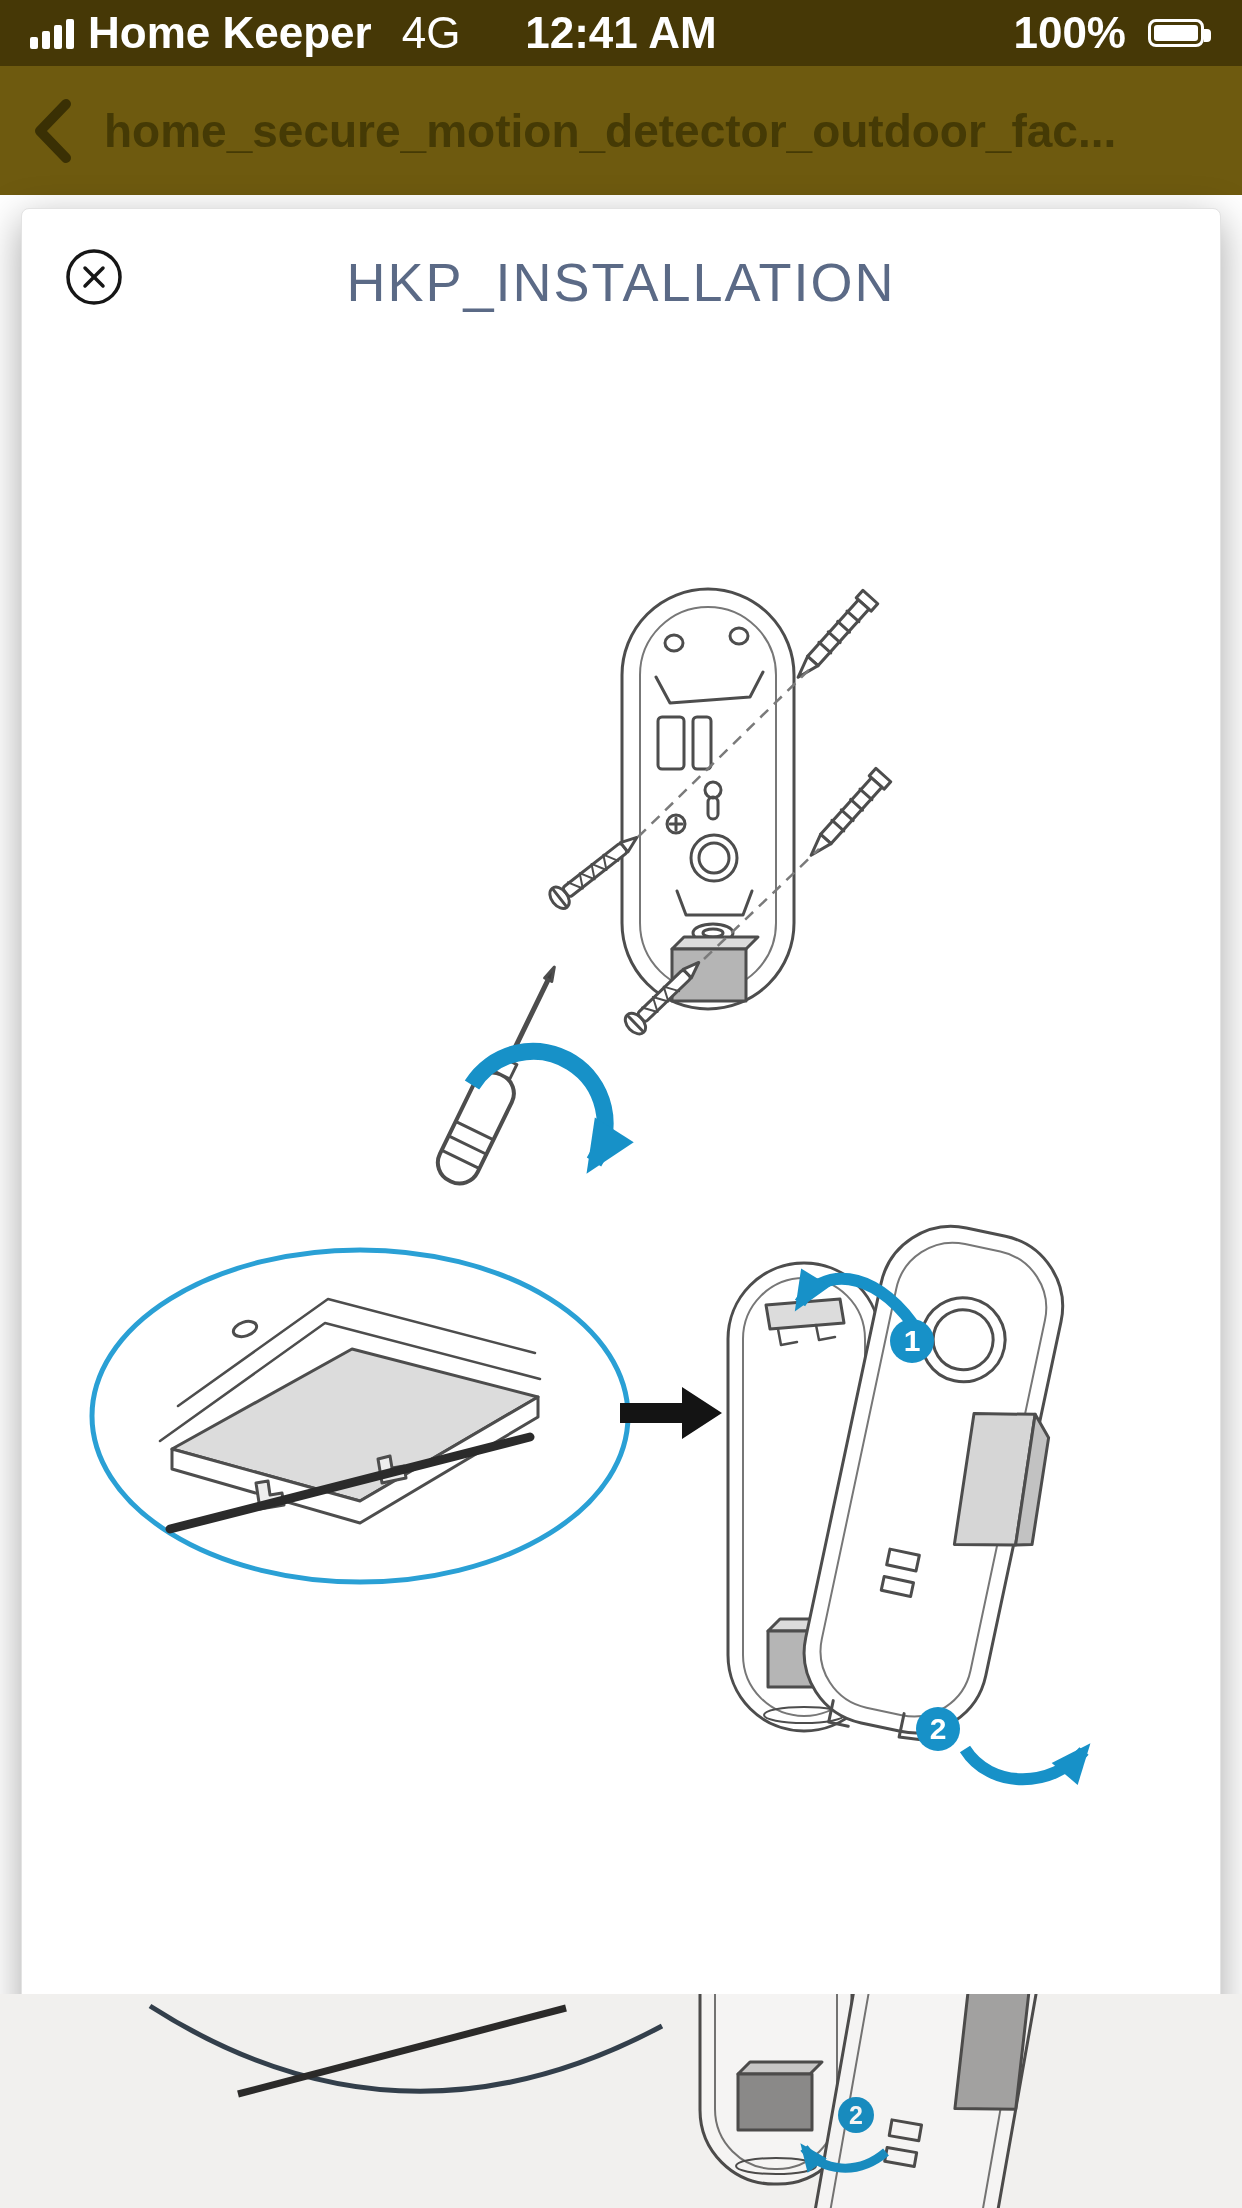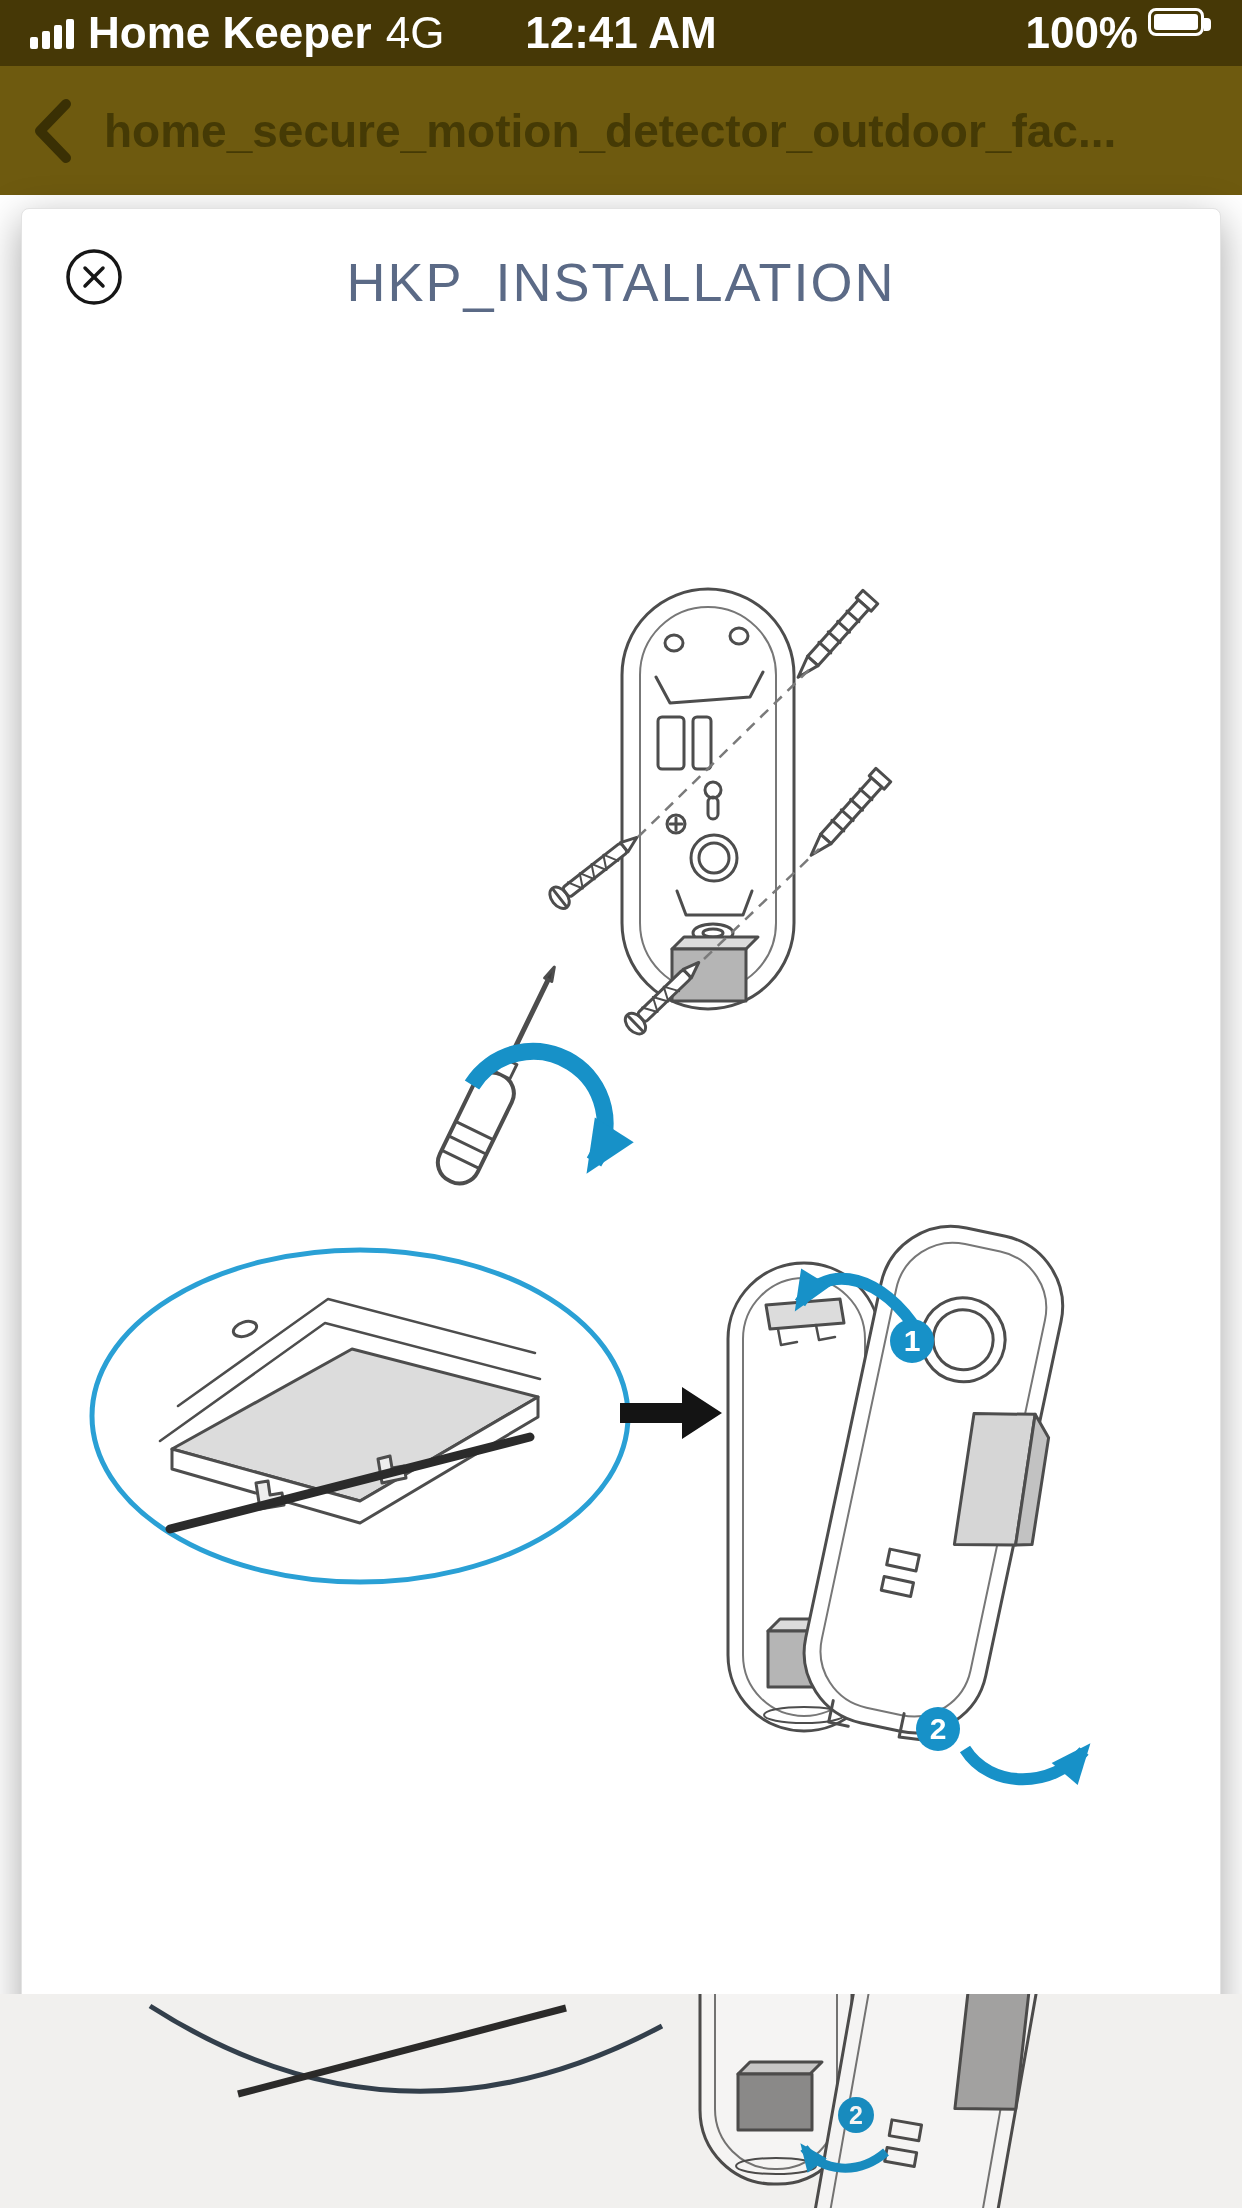--- a/index.html
+++ b/index.html
@@ -9,23 +9,23 @@
 
   
   .statusbar { position:absolute; top:0; left:0; width:1242px; height:66px; background:#463806;
     color:#fff; display:flex; align-items:center; justify-content:space-between;
     padding:0 30px; font-size:44px; font-weight:600; }
   .sb-left { display:flex; align-items:center; gap:14px; }
   .signal { display:flex; align-items:flex-end; gap:4px; height:32px; }
   .signal i { display:block; width:8px; background:#fff; border-radius:2px; }
   .signal i:nth-child(1){height:12px} .signal i:nth-child(2){height:18px}
   .signal i:nth-child(3){height:24px} .signal i:nth-child(4){height:30px}
-  .sb-network { font-weight:400; margin-left:0; }
+  .sb-network { font-weight:400; margin-left:16px; }
   .sb-time { position:absolute; left:50%; transform:translateX(-50%); font-weight:700; }
-  .sb-right { display:flex; gap:10px; }
+  .sb-right { display:flex; align-items:center; gap:22px; }
   .battery { position:relative; width:56px; height:28px; border:3px solid #fff; border-radius:8px; margin-right:8px; }
   .battery .level { position:absolute; inset:3px; background:#fff; border-radius:3px; display:block; }
   .battery .tip { position:absolute; right:-10px; top:7px; width:7px; height:13px; background:#fff;
     border-radius:0 4px 4px 0; display:block; }
 
   
   .navbar { position:absolute; top:66px; left:0; width:1242px; height:129px; background:#6e5a0f;
     display:flex; align-items:center; padding:0 30px; }
   .back { width:46px; height:66px; stroke:#3a3004; stroke-width:10; fill:none;
     stroke-linecap:round; stroke-linejoin:round; margin-right:28px; flex:0 0 auto; cursor:pointer; }

